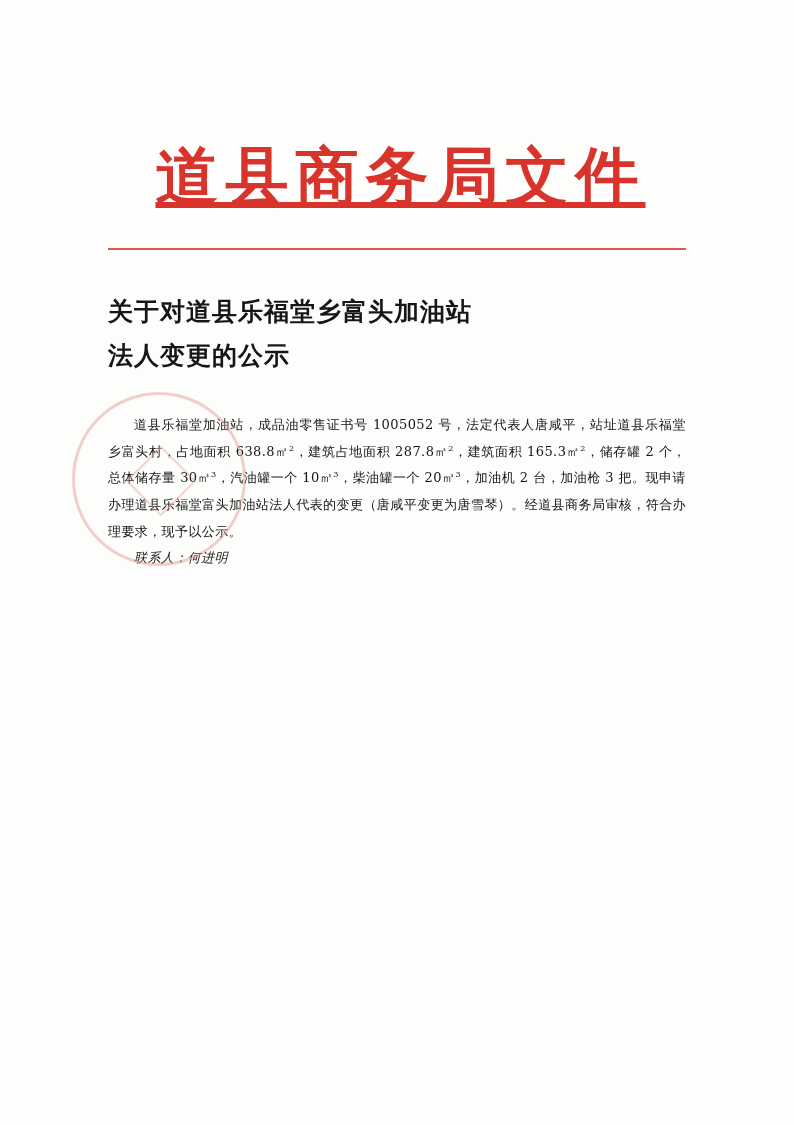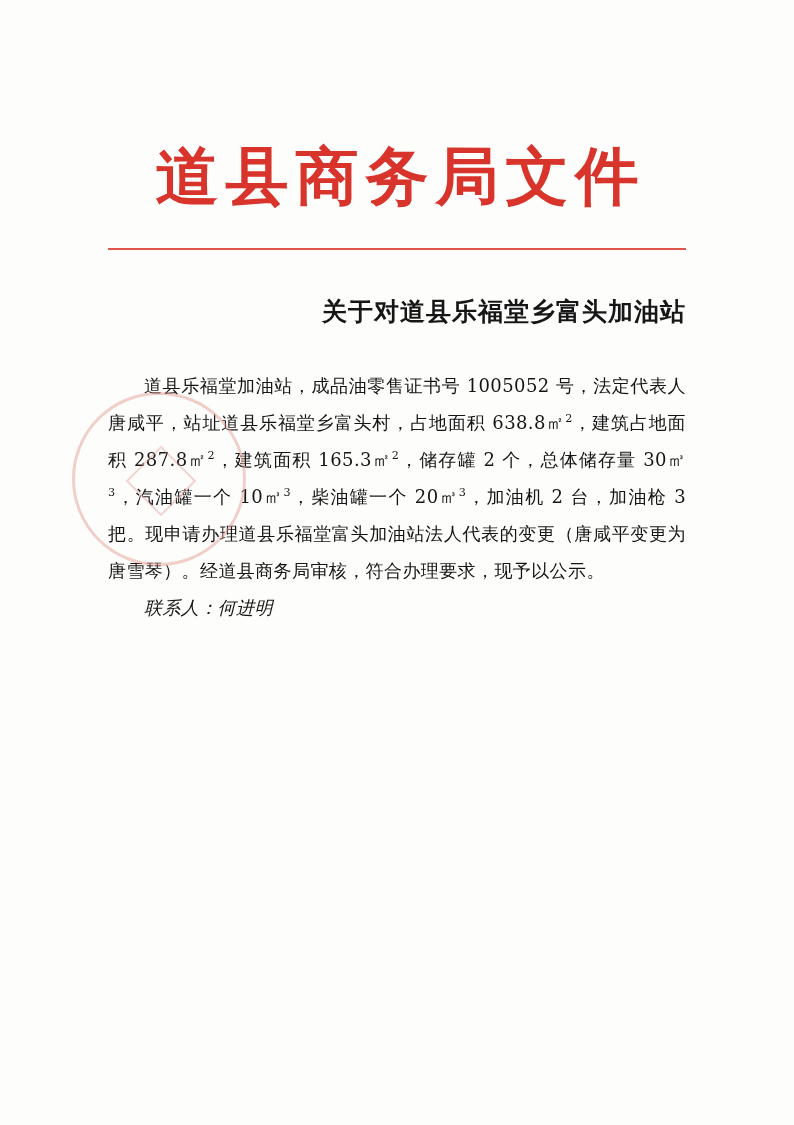--- a/index.html
+++ b/index.html
@@ -33,20 +33,21 @@
   }
   .masthead-title {
     font-family: "DejaVu Serif", "Liberation Serif", serif;
     font-weight: bold;
     font-size: 63px;
     letter-spacing: 7px;
     color: #d9342b;
     line-height: 1.15;
     white-space: nowrap;
     text-indent: 7px;
+    text-decoration: underline;
   }
 
   .seal {
     position: absolute;
     left: 72px;
     top: 252px;
     width: 168px;
     height: 168px;
     border-radius: 50%;
     border: 3px solid rgba(226, 150, 140, 0.45);
@@ -69,37 +70,37 @@
     margin: 36px 0 0 0;
     height: 2px;
     background: #e0554a;
     position: relative;
     z-index: 2;
   }
 
   
   .doc-title {
     margin-top: 40px;
-    text-align: right;
+    text-align: left;
     font-family: "DejaVu Serif", "Liberation Serif", serif;
     font-size: 25px;
     font-weight: bold;
     line-height: 1.75;
     letter-spacing: 1px;
     color: #161616;
   }
   .doc-title div {
     white-space: nowrap;
   }
 
   
   .body-text {
     margin-top: 34px;
     font-family: "DejaVu Serif", "Liberation Serif", serif;
-    font-size: 18px;
+    font-size: 13px;
     line-height: 2.05;
     color: #151515;
     text-align: justify;
     text-justify: inter-character;
     letter-spacing: 0.4px;
   }
   .body-text p {
     margin: 0;
     text-indent: 2em;
   }
@@ -122,20 +123,21 @@
   <div class="seal"></div>
 
   <div class="masthead">
     <div class="masthead-title">道县商务局文件</div>
   </div>
 
   <div class="rule"></div>
 
   <div class="doc-title">
     <div>关于对道县乐福堂乡富头加油站</div>
+    <div>法人变更的公示</div>
   </div>
 
   <div class="body-text">
     <p>道县乐福堂加油站，成品油零售证书号 1005052 号，法定代表人唐咸平，站址道县乐福堂乡富头村，占地面积 638.8㎡<sup>2</sup>，建筑占地面积 287.8㎡<sup>2</sup>，建筑面积 165.3㎡<sup>2</sup>，储存罐 2 个，总体储存量 30㎥<sup>3</sup>，汽油罐一个 10㎥<sup>3</sup>，柴油罐一个 20㎥<sup>3</sup>，加油机 2 台，加油枪 3 把。现申请办理道县乐福堂富头加油站法人代表的变更（唐咸平变更为唐雪琴）。经道县商务局审核，符合办理要求，现予以公示。</p>
     <p class="contact">联系人：何进明</p>
   </div>
 
 </div>
 
 </body></html>

